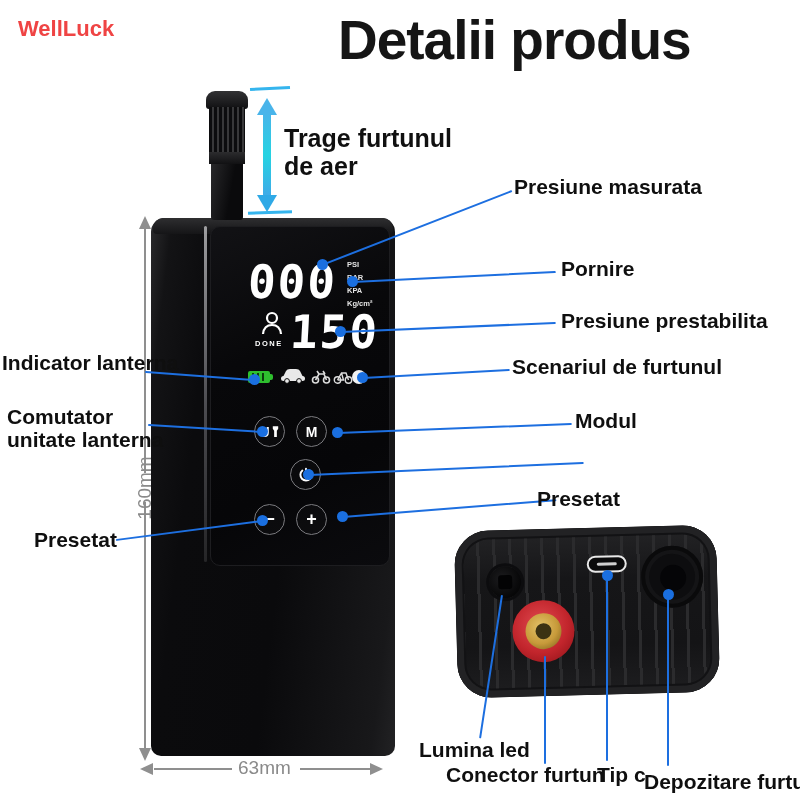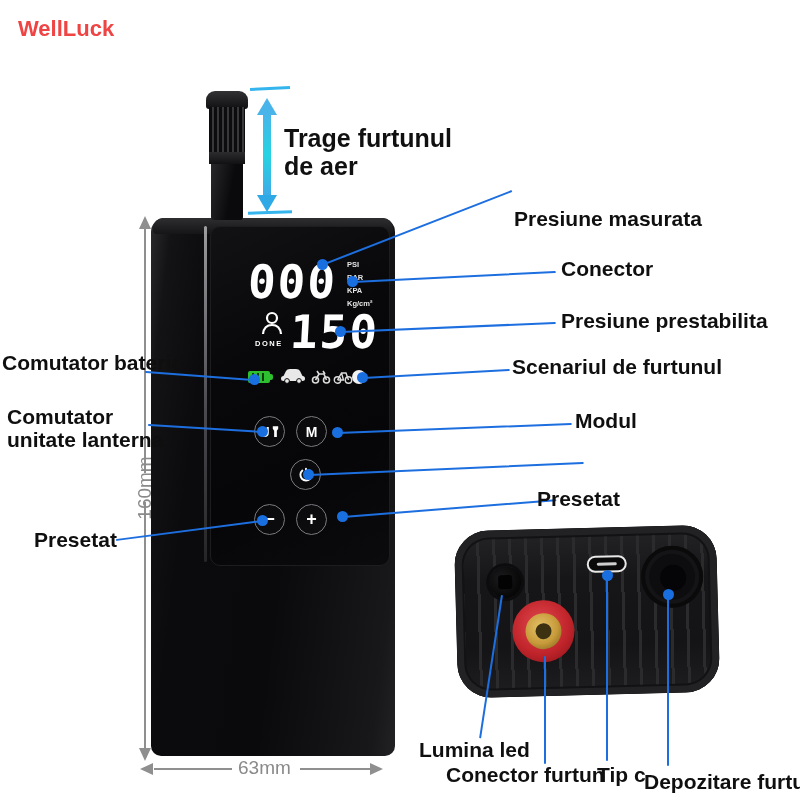--- a/index.html
+++ b/index.html
@@ -22,20 +22,21 @@
   .unitcol{position:absolute;color:#e4e4e4;font-weight:bold;font-size:7.5px;line-height:13px;}
   .ribs{position:absolute;inset:9px;border-radius:26px;
         background:repeating-linear-gradient(90deg,transparent 0 13px,#2b2b2d 13px 16px);}
 </style>
 </head>
 <body>
 
 <div class="canvas">
 
   <div class="abs" style="left:18px;top:16px;font-weight:bold;font-size:22px;color:#ef4444;">WellLuck</div>
+  <div class="abs" style="left:338px;top:8px;font-weight:800;font-size:55px;color:#151515;letter-spacing:-1px;">Detalii produs</div>
 
   <div class="abs" style="left:151px;top:218px;width:244px;height:538px;border-radius:14px 14px 10px 10px;
               background:linear-gradient(97deg,#2a2a2c 0%,#131315 7%,#0b0b0d 22%,#0a0a0c 55%,#18181a 92%,#222224 100%);"></div>
   <div class="abs" style="left:153px;top:218px;width:240px;height:16px;border-radius:10px 10px 4px 4px;
               background:linear-gradient(#2e2e30,#151517);"></div>
 
   <div class="abs" style="left:205px;top:90px;width:46px;height:130px;">
     <div class="abs" style="left:1px;top:1px;width:42px;height:18px;border-radius:9px 9px 3px 3px;background:linear-gradient(#323234,#101012);"></div>
     <div class="abs" style="left:4px;top:17px;width:36px;height:46px;background:repeating-linear-gradient(90deg,#0c0c0e 0 3px,#38383a 3px 5px);"></div>
     <div class="abs" style="left:4px;top:62px;width:36px;height:12px;background:linear-gradient(#2c2c2e,#111113);"></div>
@@ -169,27 +170,27 @@
   <div class="dot" style="left:357px;top:372px;"></div>
   <div class="dot" style="left:332px;top:427px;"></div>
   <div class="dot" style="left:303px;top:469px;"></div>
   <div class="dot" style="left:337px;top:511px;"></div>
   <div class="dot" style="left:249px;top:374px;"></div>
   <div class="dot" style="left:257px;top:426px;"></div>
   <div class="dot" style="left:257px;top:515px;"></div>
   <div class="dot" style="left:602px;top:570px;"></div>
   <div class="dot" style="left:663px;top:589px;"></div>
 
-  <div class="lbl" style="left:514px;top:175px;margin-top:32px;">Presiune masurata</div>
-  <div class="lbl" style="left:561px;top:257px;">Conector</div>
+  <div class="lbl" style="left:514px;top:175px;">Presiune masurata</div>
+  <div class="lbl" style="left:561px;top:257px;">Pornire</div>
   <div class="lbl" style="left:561px;top:309px;">Presiune prestabilita</div>
   <div class="lbl" style="left:512px;top:355px;">Scenariul de furtunul</div>
   <div class="lbl" style="left:575px;top:409px;">Modul</div>
   <div class="lbl" style="left:537px;top:487px;">Presetat</div>
-  <div class="lbl" style="left:2px;top:351px;">Comutator baterie</div>
+  <div class="lbl" style="left:2px;top:351px;">Indicator lanterna</div>
   <div class="lbl wrap" style="left:7px;top:406px;width:158px;">Comutator unitate lanterna</div>
   <div class="lbl" style="left:34px;top:528px;">Presetat</div>
   <div class="lbl" style="left:419px;top:738px;">Lumina led</div>
   <div class="lbl" style="left:446px;top:763px;">Conector furtun</div>
   <div class="lbl" style="left:597px;top:763px;">Tip c</div>
   <div class="lbl" style="left:644px;top:770px;">Depozitare furtun</div>
 
 </div>
 
 </body></html>

